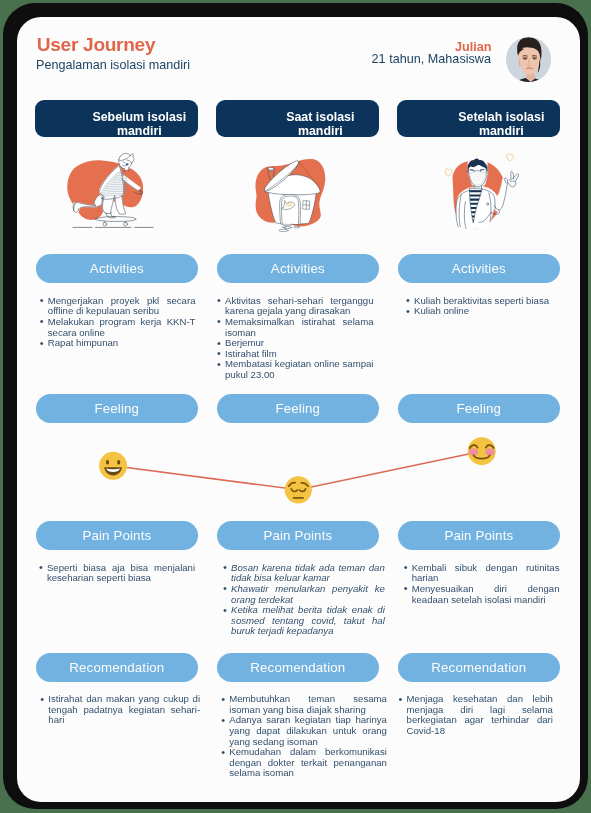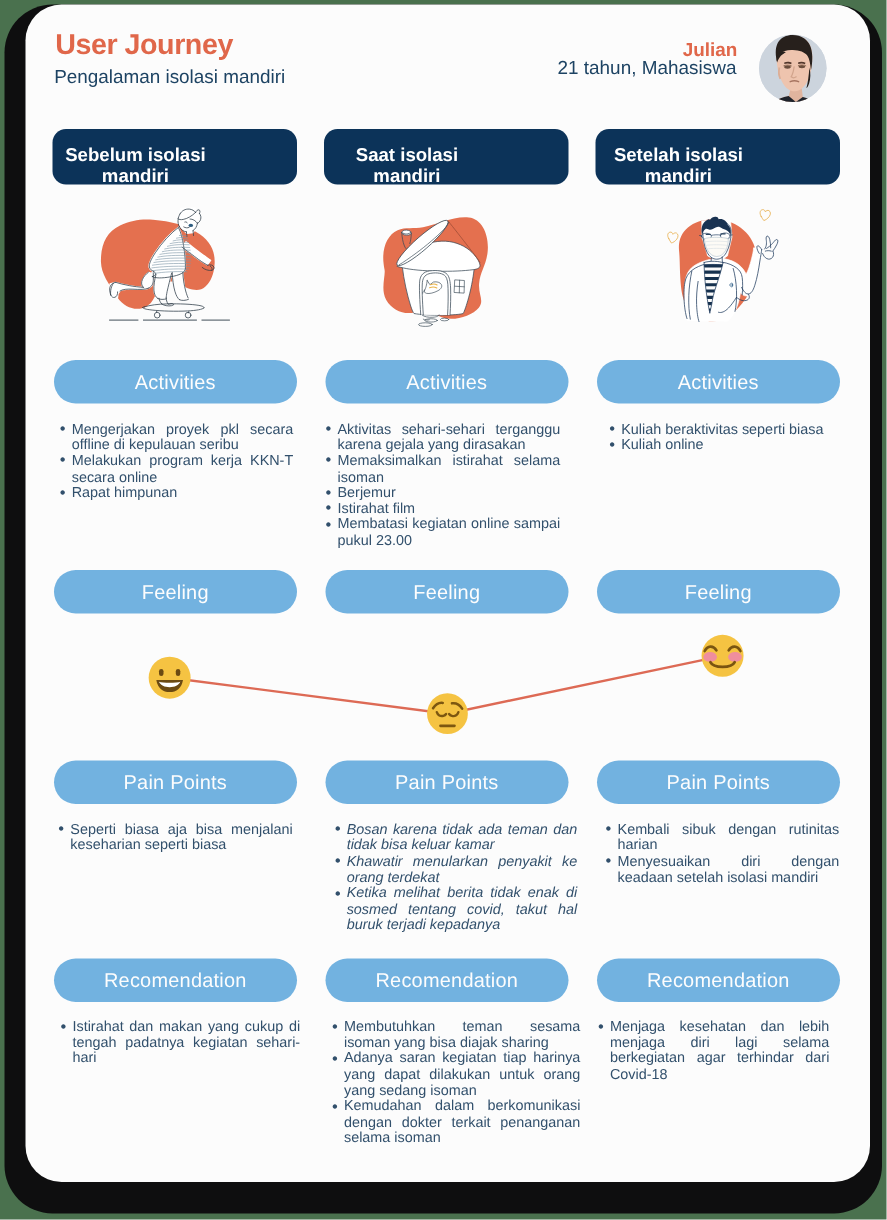--- a/index.html
+++ b/index.html
@@ -1,25 +1,25 @@
 <!DOCTYPE html>
 <html><head>
 <meta charset="utf-8">
 <style>
   html,body{margin:0;padding:0;}
   body{width:591px;height:813px;overflow:hidden;background:#4a714e;font-family:"Liberation Sans",sans-serif;}
   .frame{position:absolute;left:3px;top:3px;width:585px;height:806px;background:#0e0e0f;border-radius:32px;}
-  .card{position:absolute;left:14px;top:0;width:563px;height:785px;background:#fcfcfc;border-radius:24px;overflow:hidden;}
+  .card{position:absolute;left:14px;top:14px;width:563px;height:785px;background:#fcfcfc;border-radius:24px;overflow:hidden;}
   .hdr-title{position:absolute;left:19.8px;top:18.1px;font-size:19.1px;font-weight:bold;color:#e0674a;letter-spacing:-0.3px;line-height:19.3px;}
   .hdr-sub{position:absolute;left:19.1px;top:41.5px;font-size:12.6px;color:#1d4363;line-height:13px;}
   .hdr-name{position:absolute;left:0;width:474.5px;text-align:right;top:24.2px;font-size:12.6px;font-weight:bold;color:#e0674a;line-height:13px;}
   .hdr-meta{position:absolute;left:0;width:474px;text-align:right;top:36.3px;font-size:12.6px;color:#1d4363;line-height:13px;letter-spacing:0.02px;}
   .avatar{position:absolute;left:489.3px;top:19.9px;width:45px;height:45px;border-radius:50%;background:#cdd4dd;overflow:hidden;}
   .c1{left:21px;} .c2{left:202px;} .c3{left:383px;}
-  .navy{position:absolute;height:37px;border-radius:9px;background:#0c3359;color:#fff;font-size:12.4px;font-weight:bold;display:flex;align-items:center;justify-content:flex-start;text-align:center;line-height:14.4px;padding-top:11px;box-sizing:border-box;}
+  .navy{position:absolute;height:37px;border-radius:9px;background:#0c3359;color:#fff;font-size:12.4px;font-weight:bold;display:flex;align-items:center;justify-content:flex-end;text-align:center;line-height:14.4px;padding-top:11px;box-sizing:border-box;}
   .navy span{display:block;width:110px;margin-right:4px;}
   .pill{position:absolute;height:29px;border-radius:15px;background:#72b2e0;color:#fdfdfd;font-size:13.3px;letter-spacing:0.15px;display:flex;align-items:center;justify-content:center;}
   ul{margin:0;padding:0;list-style:none;}
   li{position:relative;padding-left:9px;font-size:9.6px;line-height:10.6px;color:#32506c;text-align:justify;margin-bottom:0;}
   li:before{content:"•";position:absolute;left:1px;top:-0.5px;font-size:11px;}
   .n1{left:18.3px;top:83.4px;width:163px;}
   .n2{left:199.3px;top:83.4px;width:163px;}
   .n3{left:380.3px;top:83.4px;width:163px;}
   .illo{position:absolute;top:131px;width:163px;height:84px;}
   .i1{left:18.3px;} .i2{left:199.3px;} .i3{left:380.3px;}

